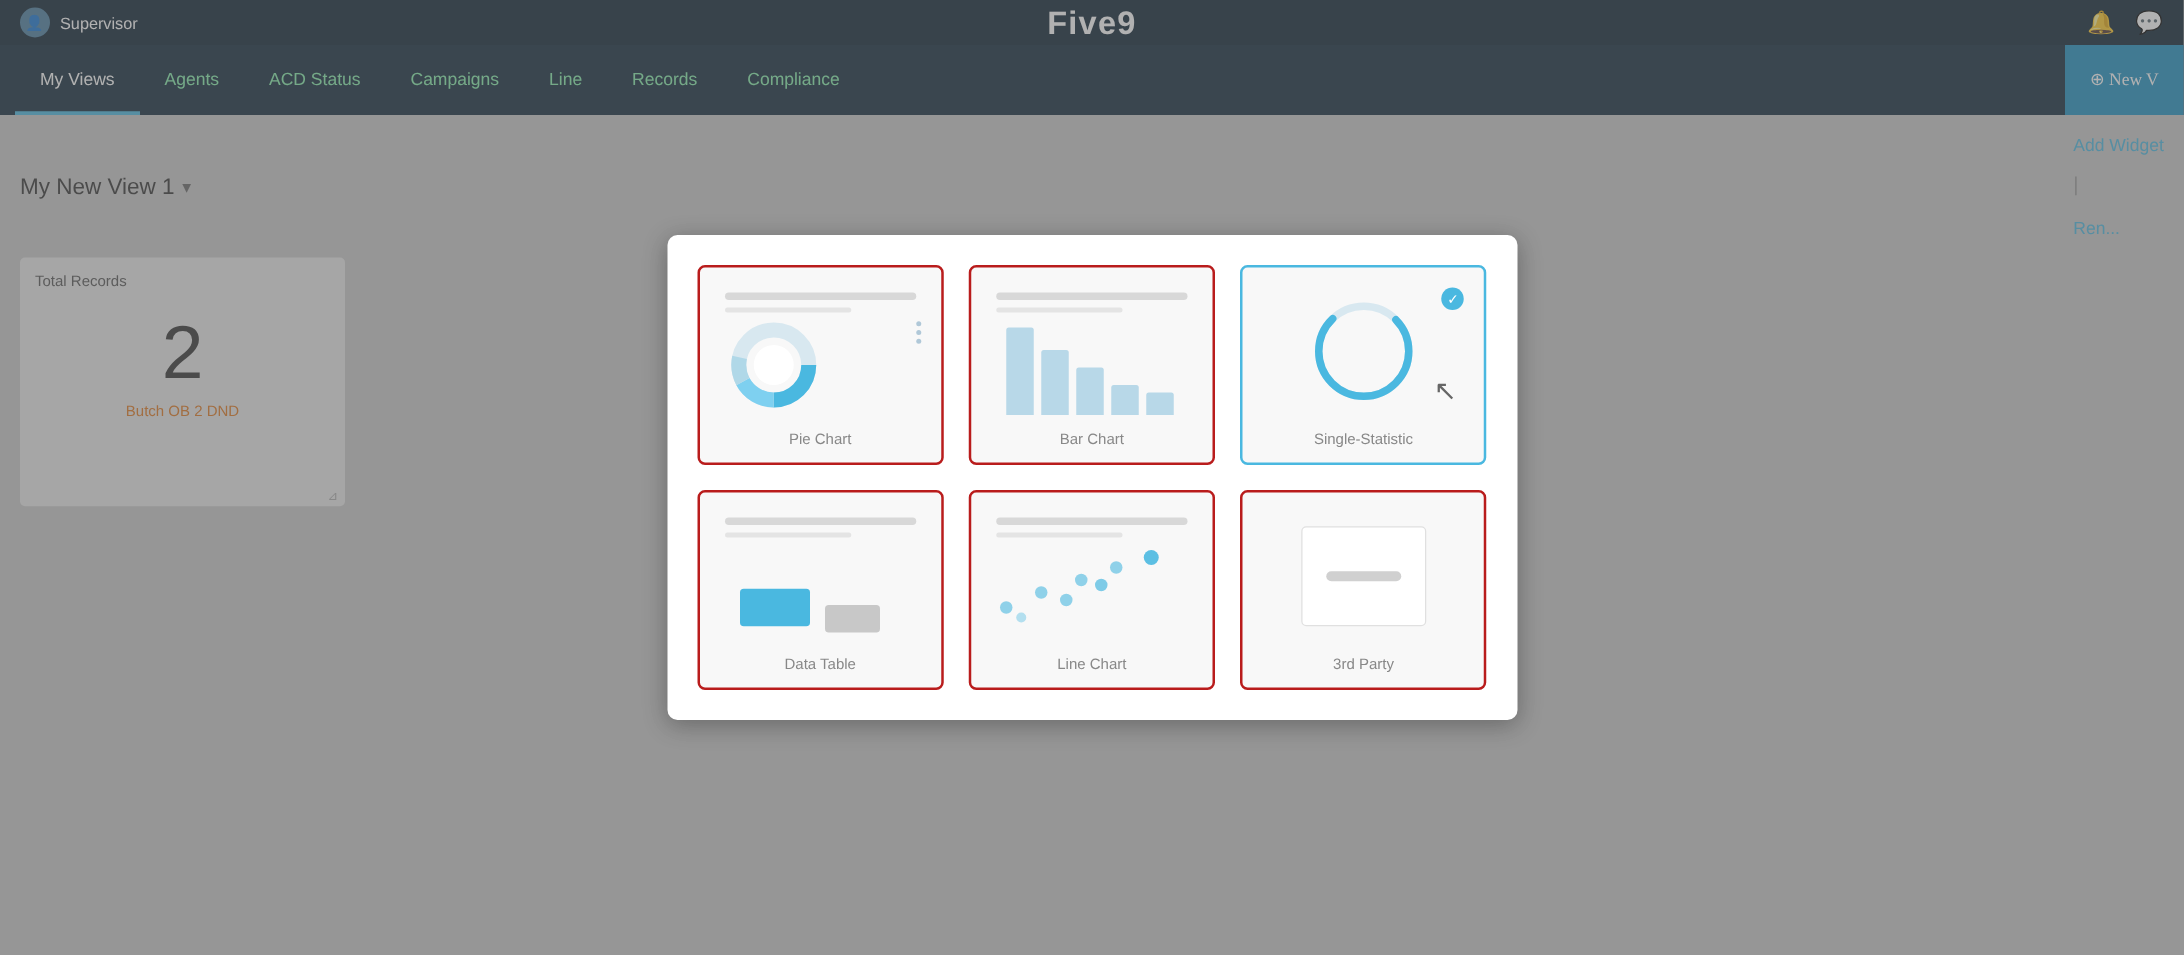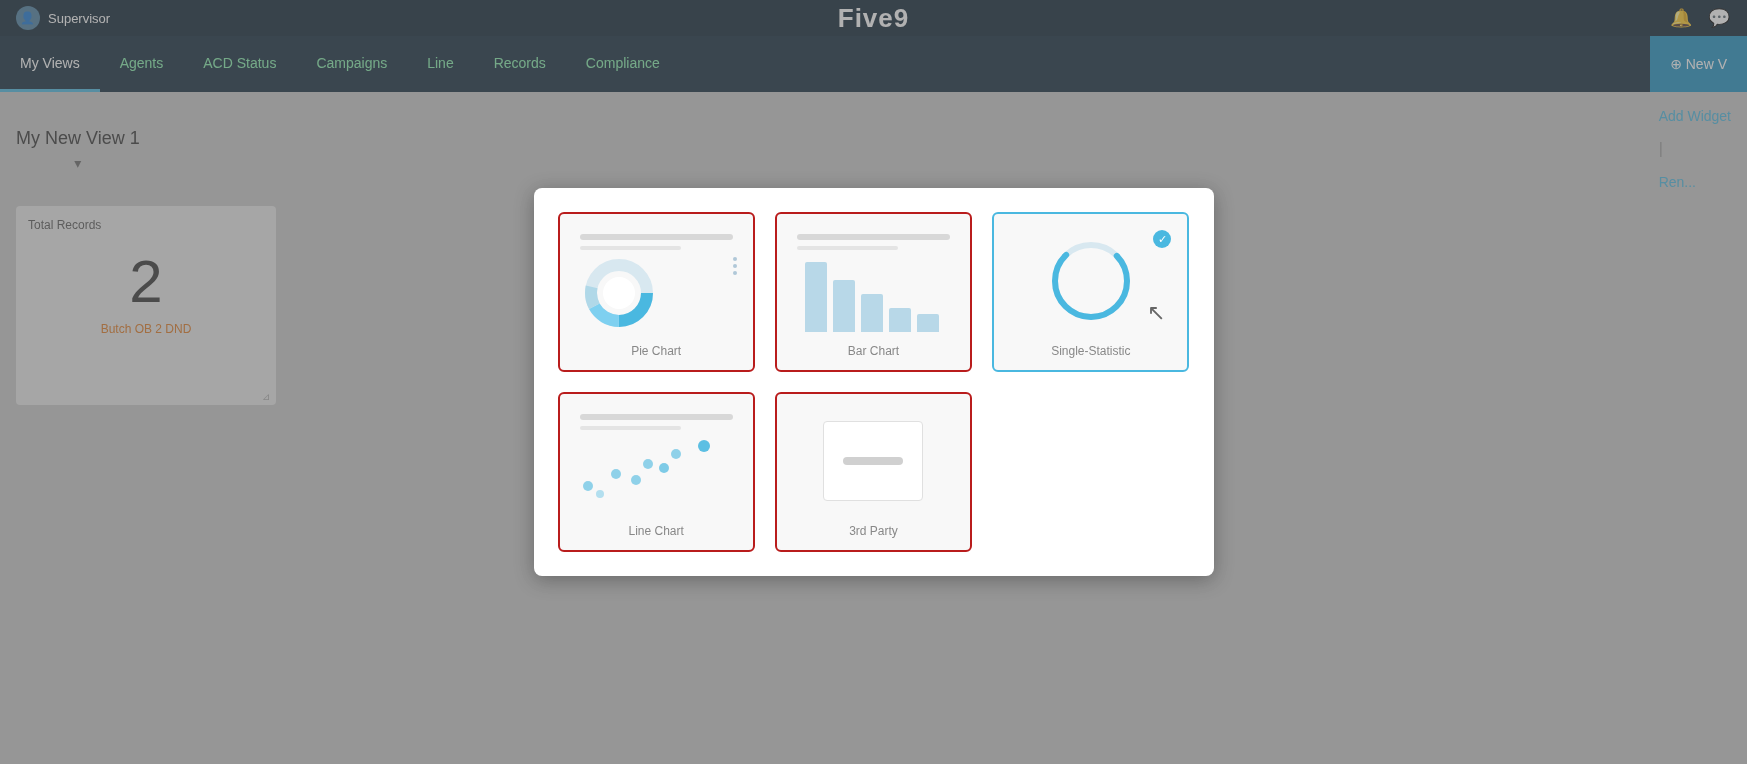--- a/index.html
+++ b/index.html
@@ -46,21 +46,21 @@
       font-size: 18px;
       cursor: pointer;
     }
 
     
     .navbar {
       background: #10293a;
       height: 56px;
       display: flex;
       align-items: stretch;
-      padding-left: 0;
+      padding-left: 12px;
       position: relative;
     }
     .nav-item {
       color: #86efac;
       font-size: 14px;
       padding: 0 20px;
       display: flex;
       align-items: center;
       cursor: pointer;
       border-bottom: 3px solid transparent;
@@ -77,20 +77,21 @@
       top: 0;
       height: 56px;
       background: #1e90c0;
       color: white;
       font-size: 14px;
       padding: 0 20px;
       display: flex;
       align-items: center;
       cursor: pointer;
       gap: 6px;
+      font-family: Liberation Serif, serif;
     }
 
     
     .main {
       background: #c8c8c8;
       height: calc(764px - 92px);
       padding: 16px;
       position: relative;
     }
 
@@ -100,21 +101,20 @@
       justify-content: space-between;
       margin-bottom: 16px;
     }
     .view-title {
       font-size: 18px;
       color: #333;
       font-weight: normal;
       display: flex;
       align-items: center;
       gap: 6px;
-      flex-direction: column;
     }
     .view-title-caret { color: #666; font-size: 14px; }
     .view-actions {
       display: flex;
       gap: 16px;
       flex-direction: column;
     }
     .view-action-link {
       color: #4ab8e0;
       font-size: 14px;
@@ -358,20 +358,33 @@
             <svg width="86" height="86" viewBox="0 0 86 86">
               <circle cx="43" cy="43" r="36" fill="none" stroke="#d8e8f0" stroke-width="6"></circle>
               <circle cx="43" cy="43" r="36" fill="none" stroke="#4ab8e0" stroke-width="6" stroke-dasharray="170 56" stroke-dashoffset="28" stroke-linecap="round"></circle>
             </svg>
             <div style="position:absolute; bottom:10px; right:10px; font-size:22px; color:#666;">↖</div>
           </div>
         </div>
         <div class="widget-option-label">Single-Statistic</div>
       </div>
 
+      <div class="widget-option">
+        <div class="widget-option-preview">
+          <div style="position:relative; width:100%; height:100%;">
+            <div class="preview-topline"></div>
+            <div class="preview-topline2"></div>
+            <div style="position:absolute; bottom:10px; left:20px;">
+              <div style="display:inline-block; width:56px; height:30px; background:#4ab8e0; border-radius:3px;"></div>
+              <div style="display:inline-block; width:44px; height:22px; background:#c8c8c8; border-radius:3px; margin-left:8px; margin-top:6px; vertical-align:bottom;"></div>
+            </div>
+          </div>
+        </div>
+        <div class="widget-option-label">Data Table</div>
+      </div>
 
       <div class="widget-option">
         <div class="widget-option-preview">
           <div style="position:relative; width:100%; height:100%;">
             <div class="preview-topline"></div>
             <div class="preview-topline2"></div>
             <svg style="position:absolute; bottom:4px; left:4px;" width="140" height="76" viewBox="0 0 140 76">
 
               <circle cx="12" cy="50" r="5" fill="#4ab8e0" opacity="0.6"></circle>
               <circle cx="40" cy="38" r="5" fill="#4ab8e0" opacity="0.6"></circle>

